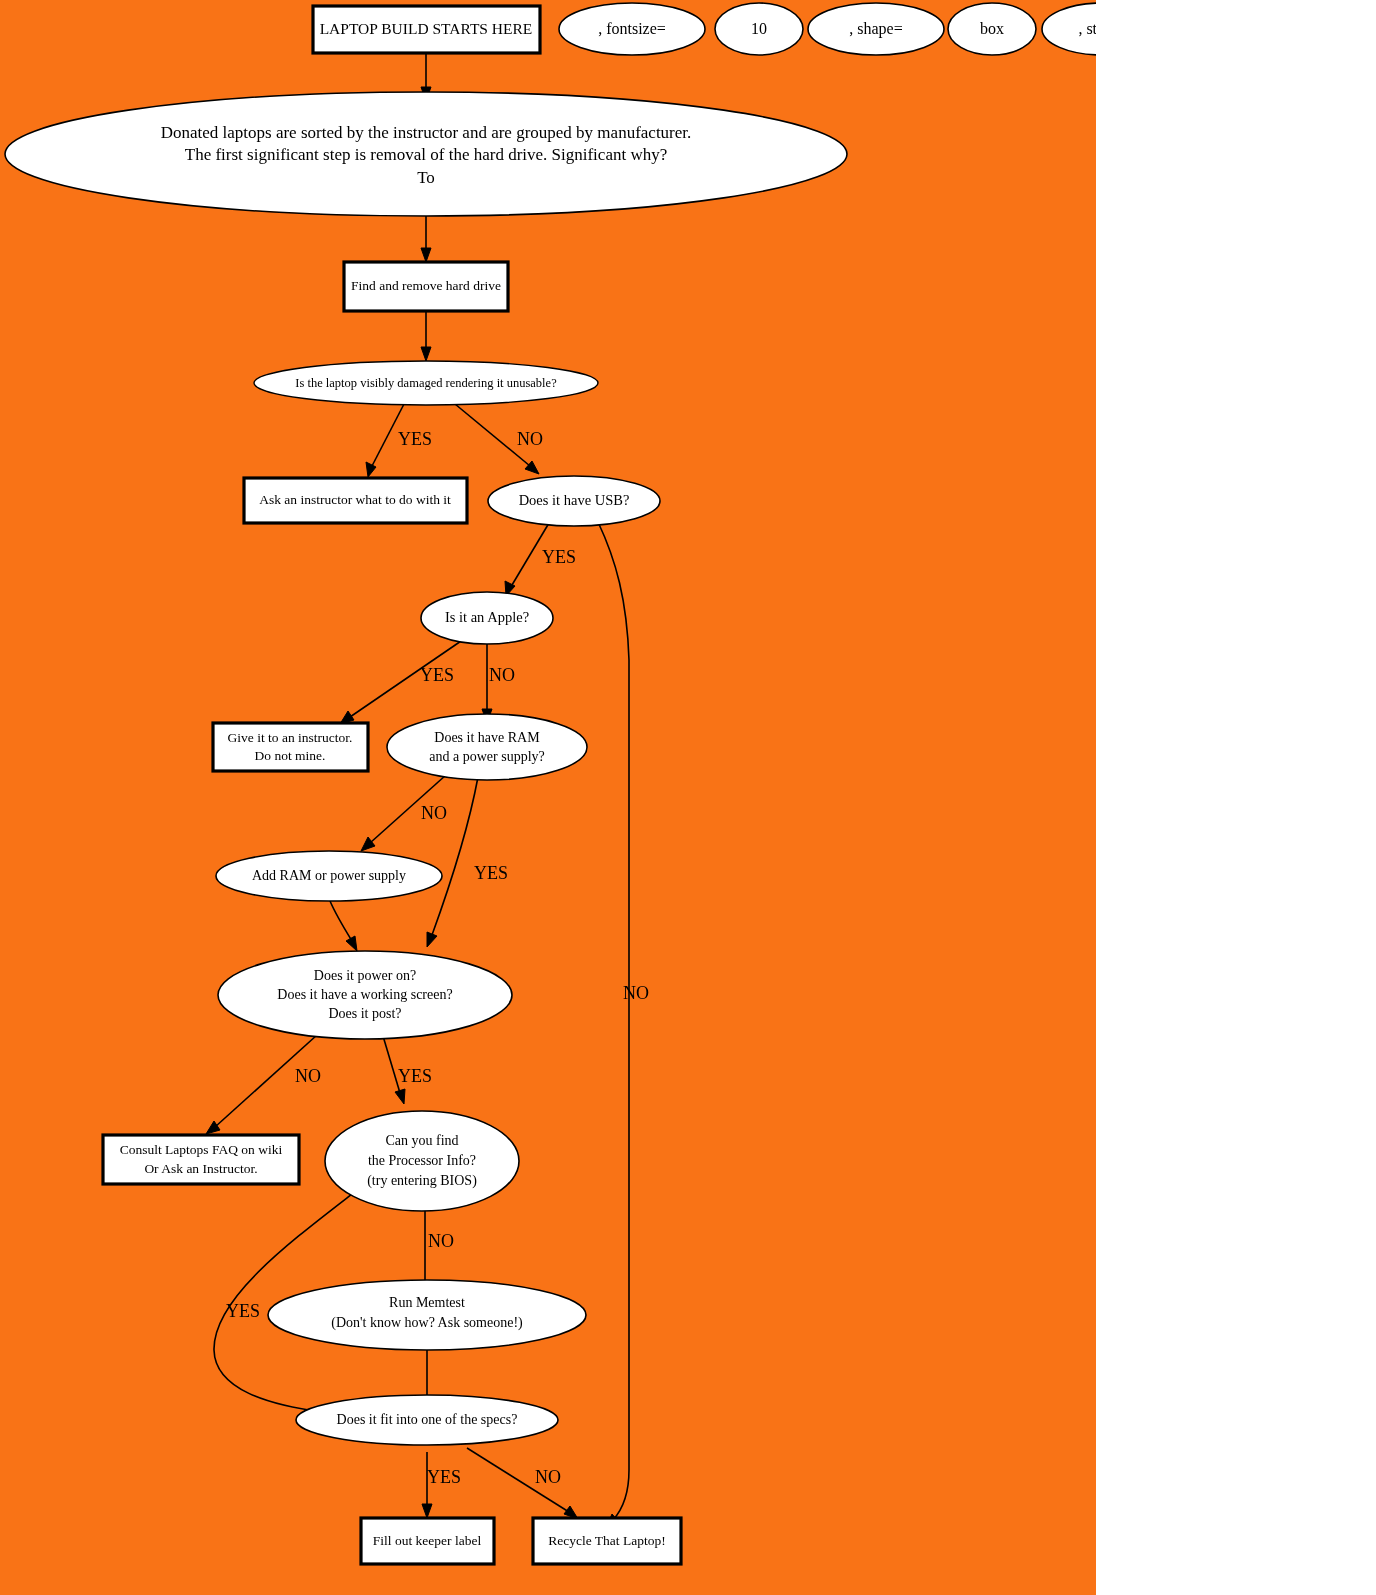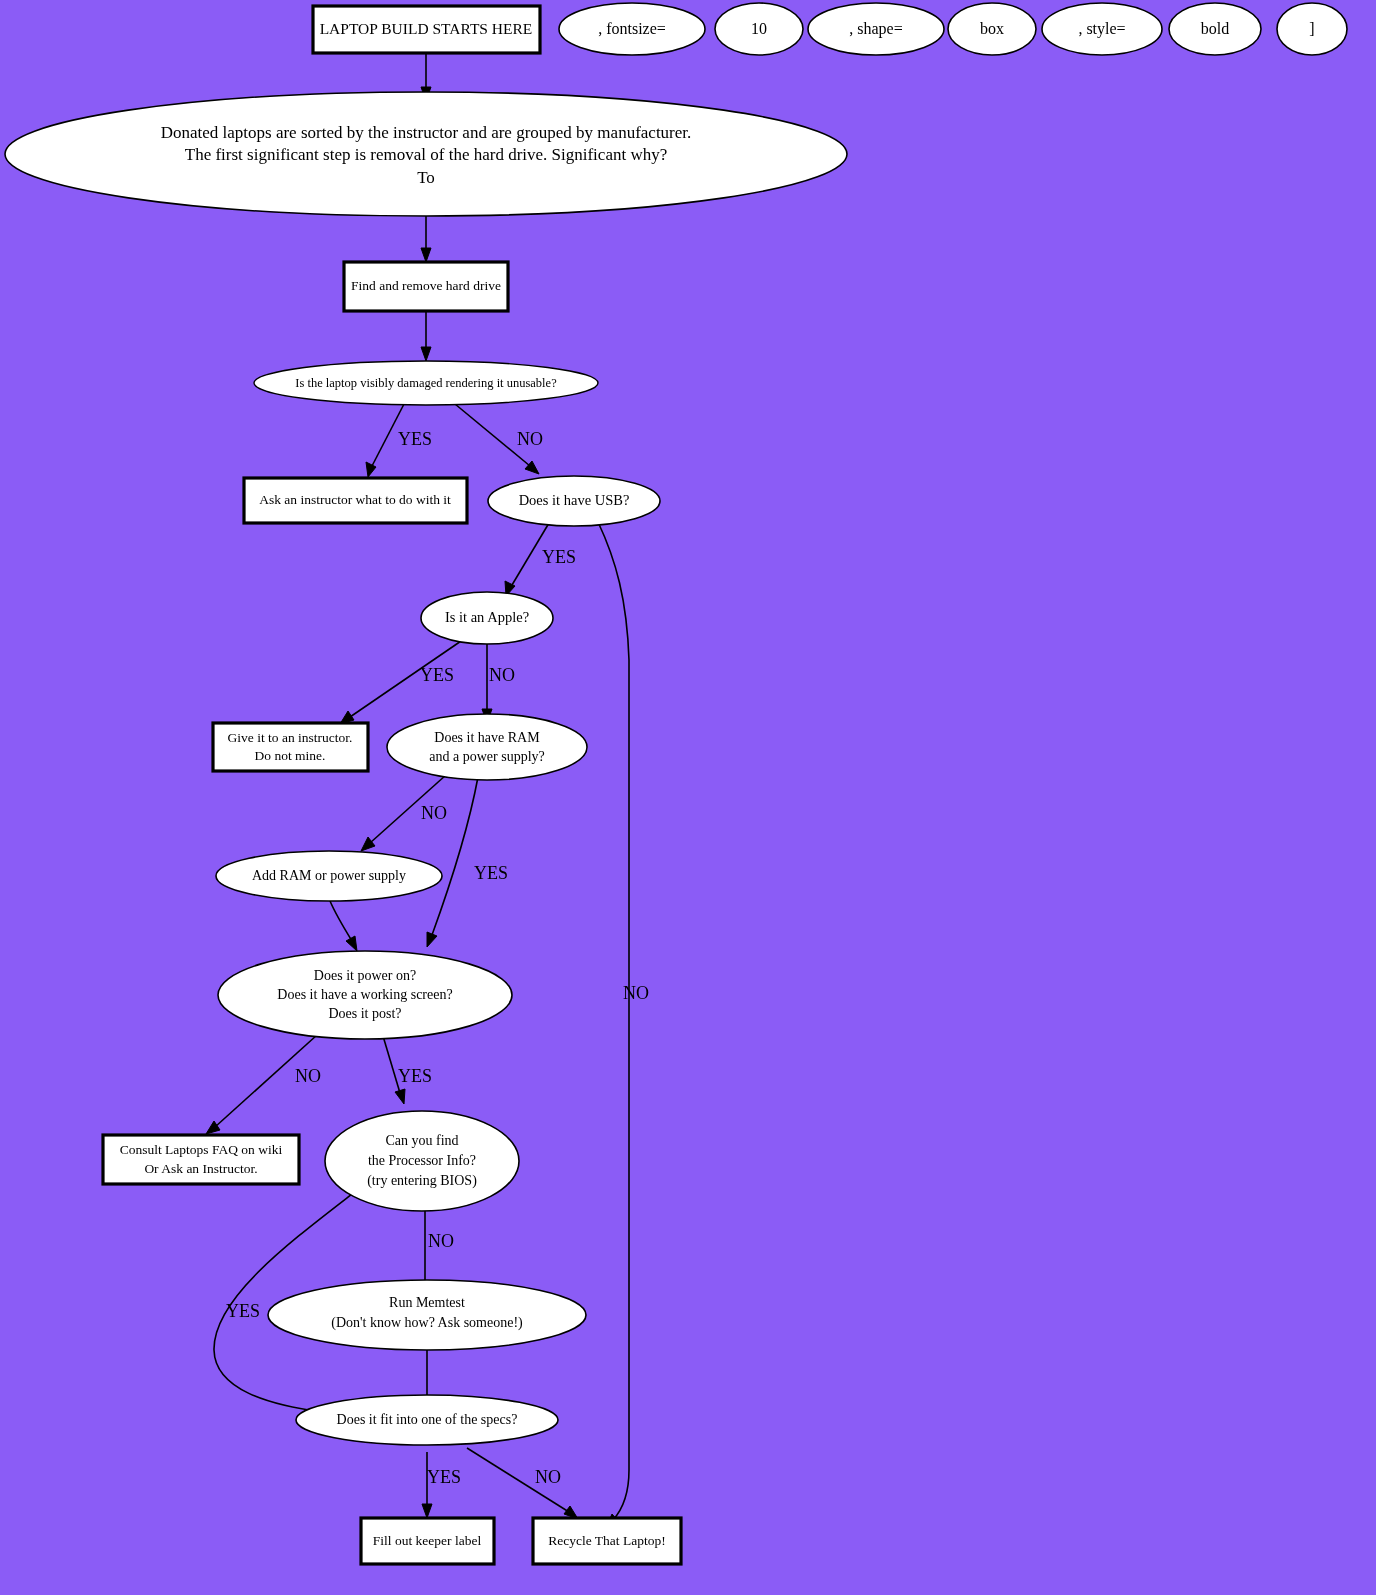--- a/index.html
+++ b/index.html
@@ -5,23 +5,23 @@
   html, body {
     margin: 0;
     padding: 0;
     background: #ffffff;
   }
   body {
     font-family: "Liberation Serif", "DejaVu Serif", serif;
   }
   #flowchart-root {
     position: relative;
-    width: 1376px;
+    width: 1096px;
     height: 1595px;
-    background: #8b5cf6;
+    background: #f97316;
     overflow: hidden;
   }
   svg#graph {
     display: block;
     width: 1376px;
     height: 1595px;
   }
   .node-shape {
     fill: #ffffff;
     stroke: #000000;

